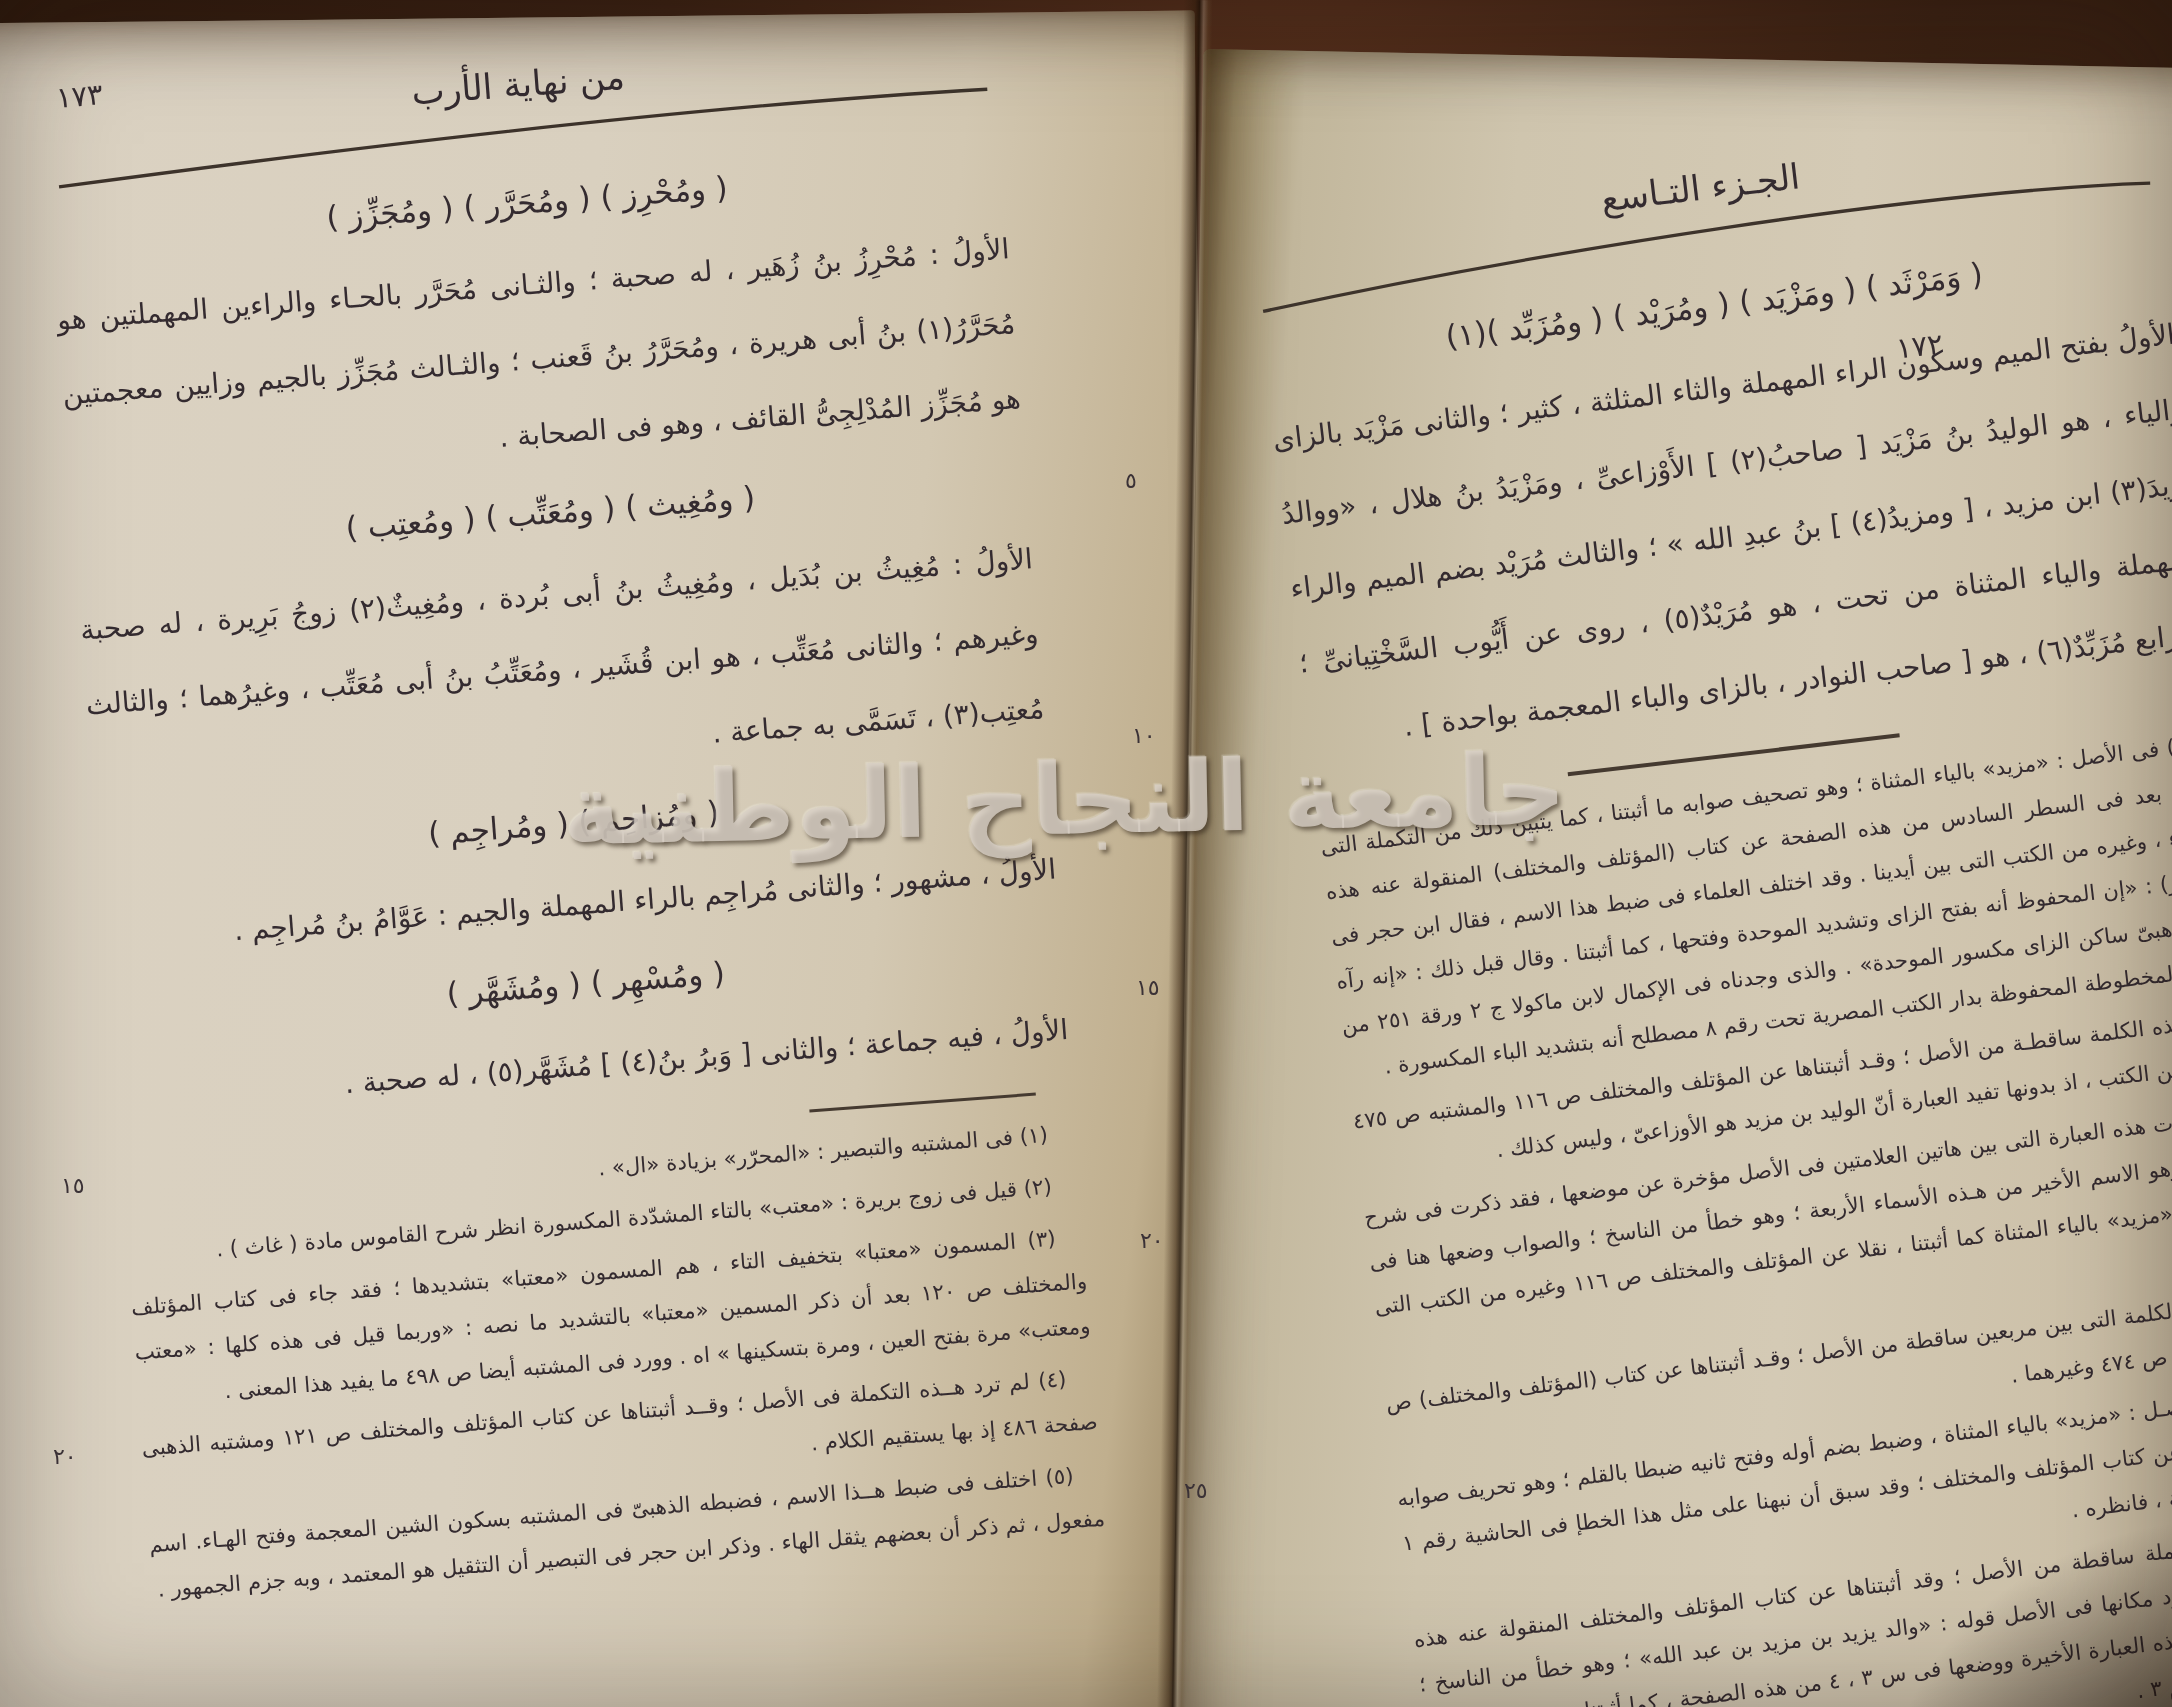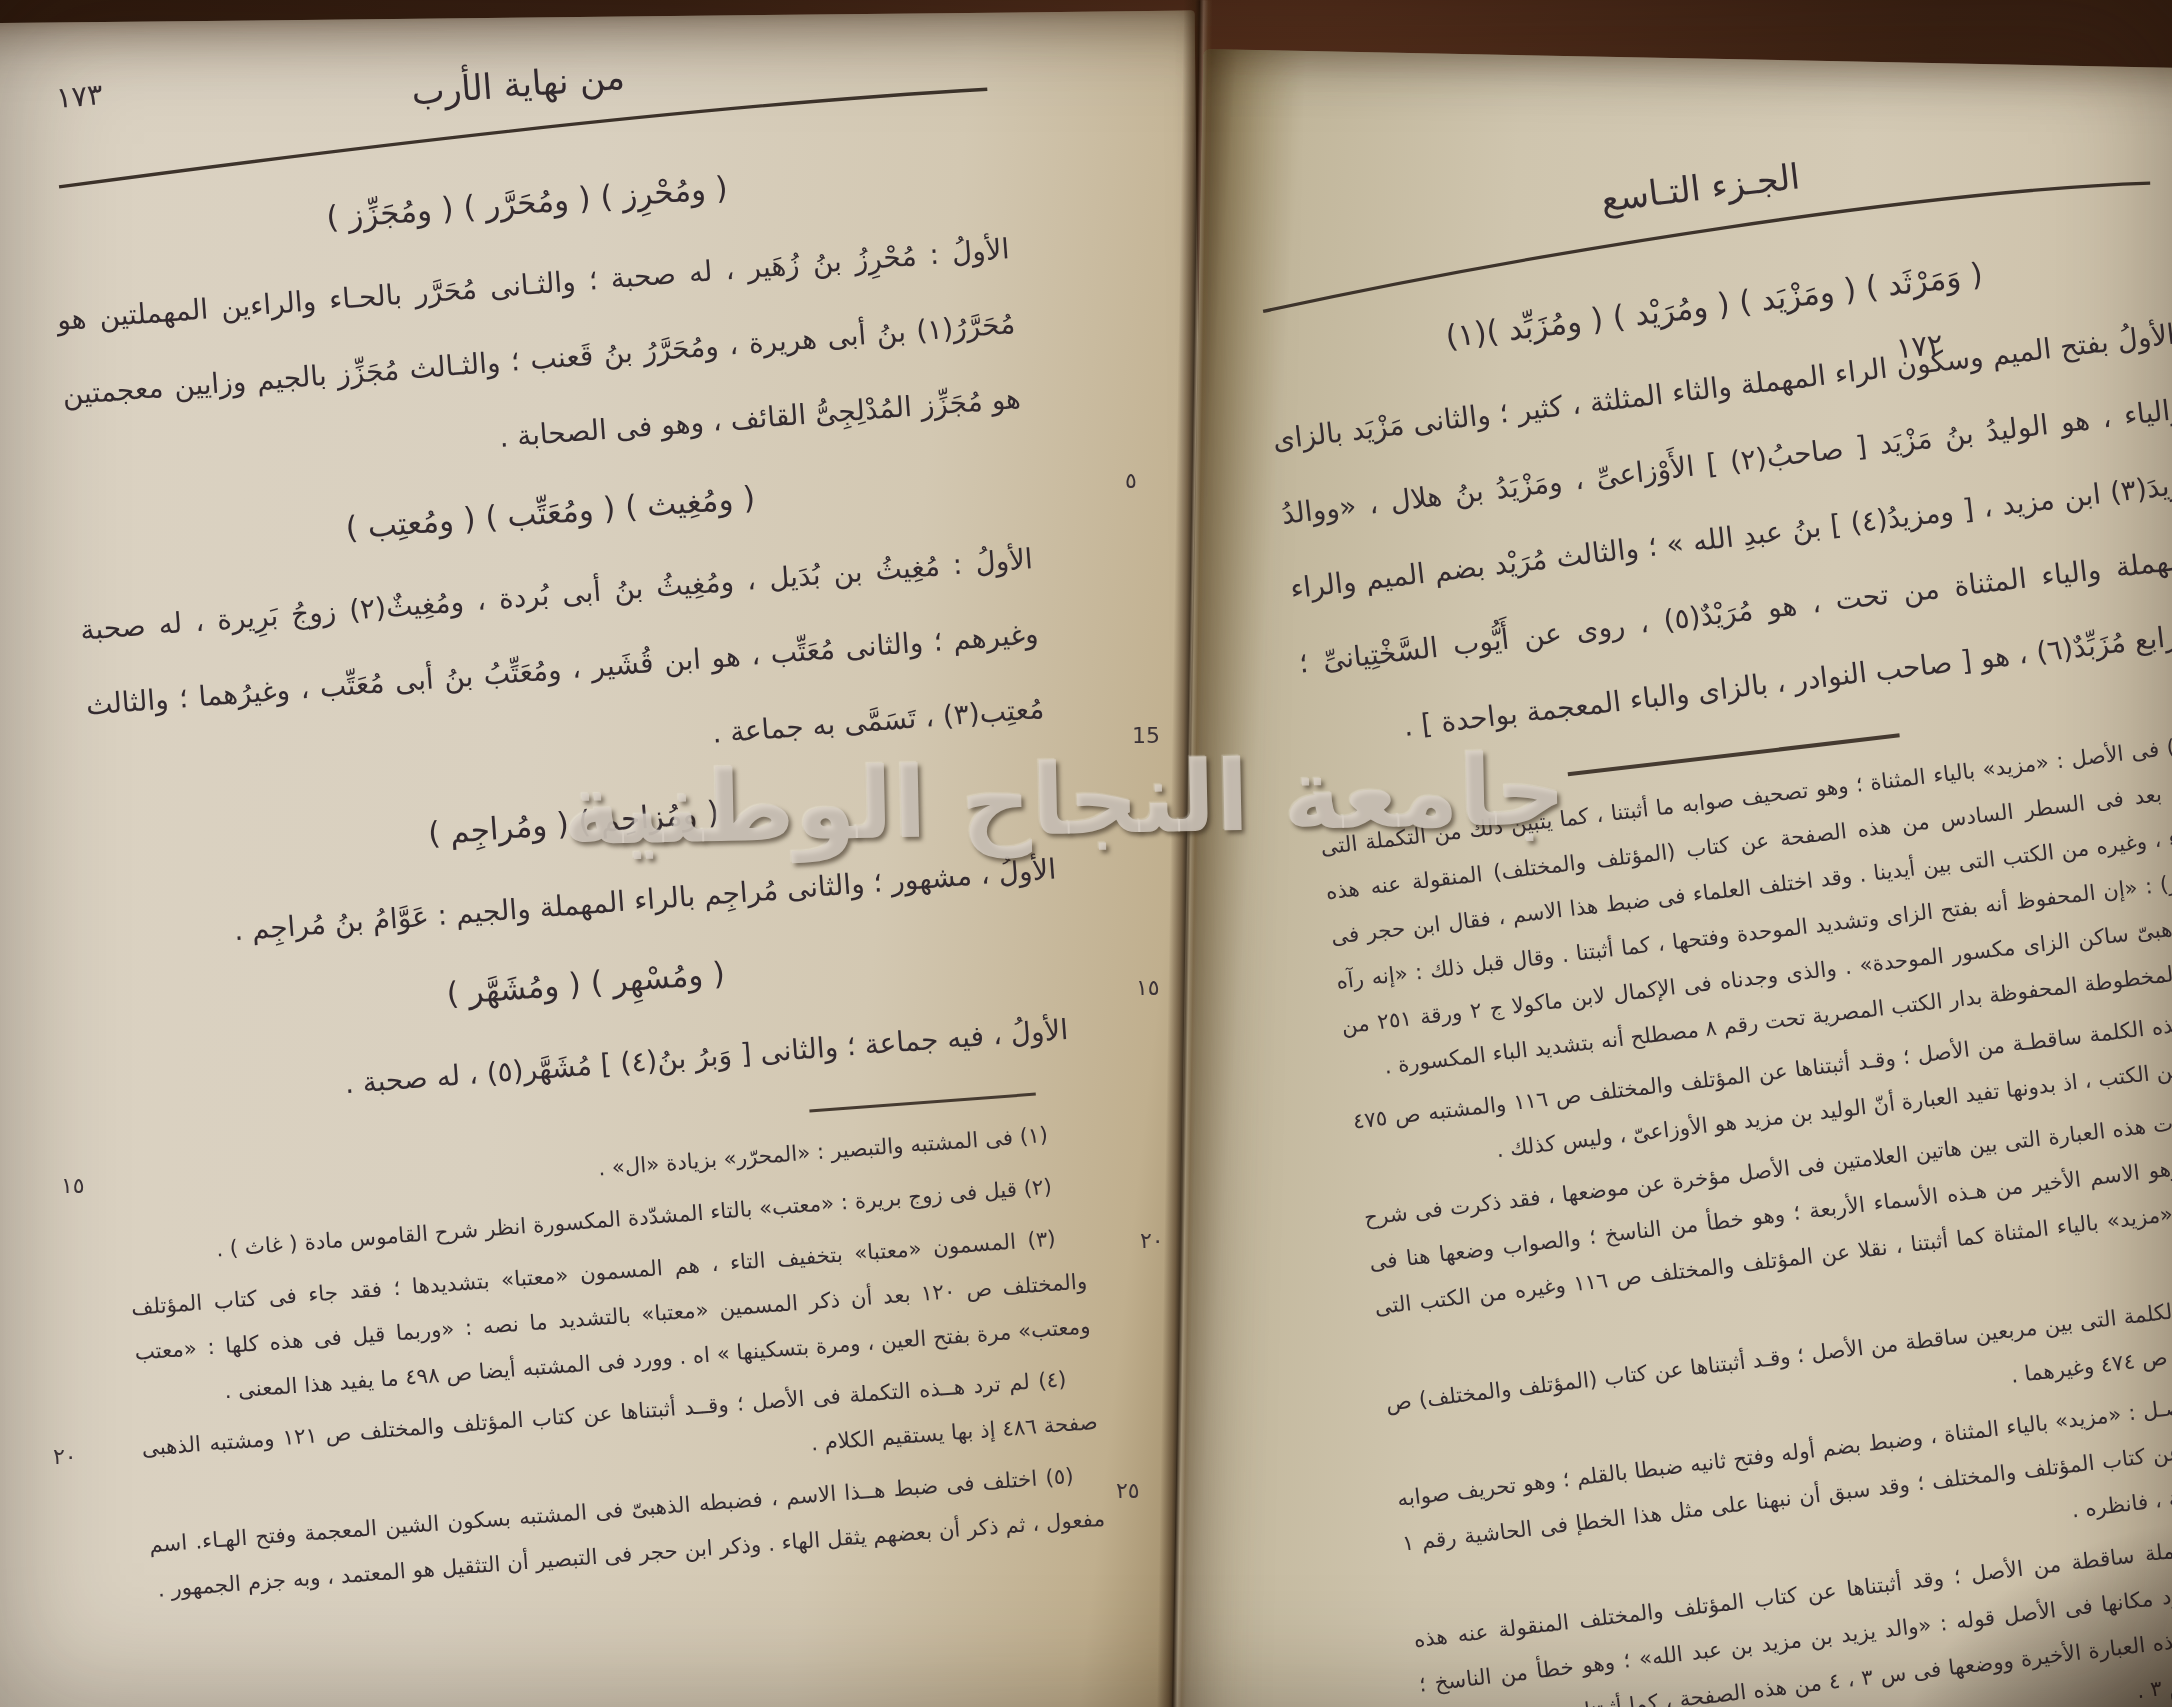--- a/index.html
+++ b/index.html
@@ -51,21 +51,21 @@
   .footnote{font-size:21.4px;line-height:45px;text-align:justify;margin:0 0 6.7px;text-indent:28px;}
   .pagenum{position:absolute;font-size:29px;color:#342b30;z-index:6;}
   .pagenum-left{left:56px;top:79px;transform:rotate(-5deg);}
   .pagenum-right{left:1896px;top:329px;transform:rotate(-6deg);}
   .margin-num{position:absolute;font-size:22px;color:#3a3136;z-index:6;}
   
   .rln-5 {left:1125px;top:468px;}
   .rln-10{left:1132px;top:723px;}
   .rln-15{left:1136px;top:975px;}
   .rln-20{left:1140px;top:1228px;}
-  .rln-25{left:1116px;top:1478px;}
+  .rln-25{left:1184px;top:1478px;}
   
   .lln-15{left:61px;top:1173px;}
   .lln-20{left:53px;top:1444px;}
   
   .watermark{
     position:absolute;left:818px;top:740px;width:748px;z-index:9;
     text-align:center;font-size:98px;font-weight:bold;letter-spacing:1.3px;
     color:rgba(216,208,197,.8);transform:rotate(-1.2deg);white-space:nowrap;
     text-shadow:2.7px 3.3px 4.7px rgba(55,43,30,.6), -1.3px -1.3px 1.3px rgba(255,255,248,.28);
   }
@@ -126,21 +126,21 @@
       <p class="footnote">(٤) هـذه الكلمة التى بين مربعين ساقطة من الأصل ؛ وقـد أثبتناها عن كتاب (المؤتلف والمختلف) ص ١١٧ والمشتبه ص ٤٧٤ وغيرهما .</p>
       <p class="footnote">(٥) فى الأصـل : «مزيد» بالياء المثناة ، وضبط بضم أوله وفتح ثانيه ضبطا بالقلم ؛ وهو تحريف صوابه ما أثبتنا ، نقلا عن كتاب المؤتلف والمختلف ؛ وقد سبق أن نبهنا على مثل هذا الخطإ فى الحاشية رقم ١ من هذه الصفحة ، فانظره .</p>
       <p class="footnote">(٦) هذه التكملة ساقطة من الأصل ؛ وقد أثبتناها عن كتاب المؤتلف والمختلف المنقولة عنه هذه الأسماء ؛ وقد ورد مكانها فى الأصل قوله : «والد يزيد بن مزيد بن عبد الله» ؛ وهو خطأ من الناسخ ؛ والصواب تقديم هذه العبارة الأخيرة ووضعها فى س ٣ ، ٤ من هذه الصفحة ، كما أثبتنا ، ونبهنا عليه هناك فى الحاشية رقـــم ٣ .</p>
     </div>
   </div>
 
   <div class="pagenum pagenum-left">١٧٣</div>
   <div class="pagenum pagenum-right">١٧٢</div>
 
   <div class="margin-num rln-5">٥</div>
-  <div class="margin-num rln-10">15</div>
+  <div class="margin-num rln-10">١٠</div>
   <div class="margin-num rln-15">١٥</div>
   <div class="margin-num rln-20">٢٠</div>
   <div class="margin-num rln-25">٢٥</div>
   <div class="margin-num lln-15">١٥</div>
   <div class="margin-num lln-20">٢٠</div>
 
   <div class="watermark">جامعة النجاح الوطنية</div>
 
   <div class="corner-br"></div>
   <div class="vignette"></div>

